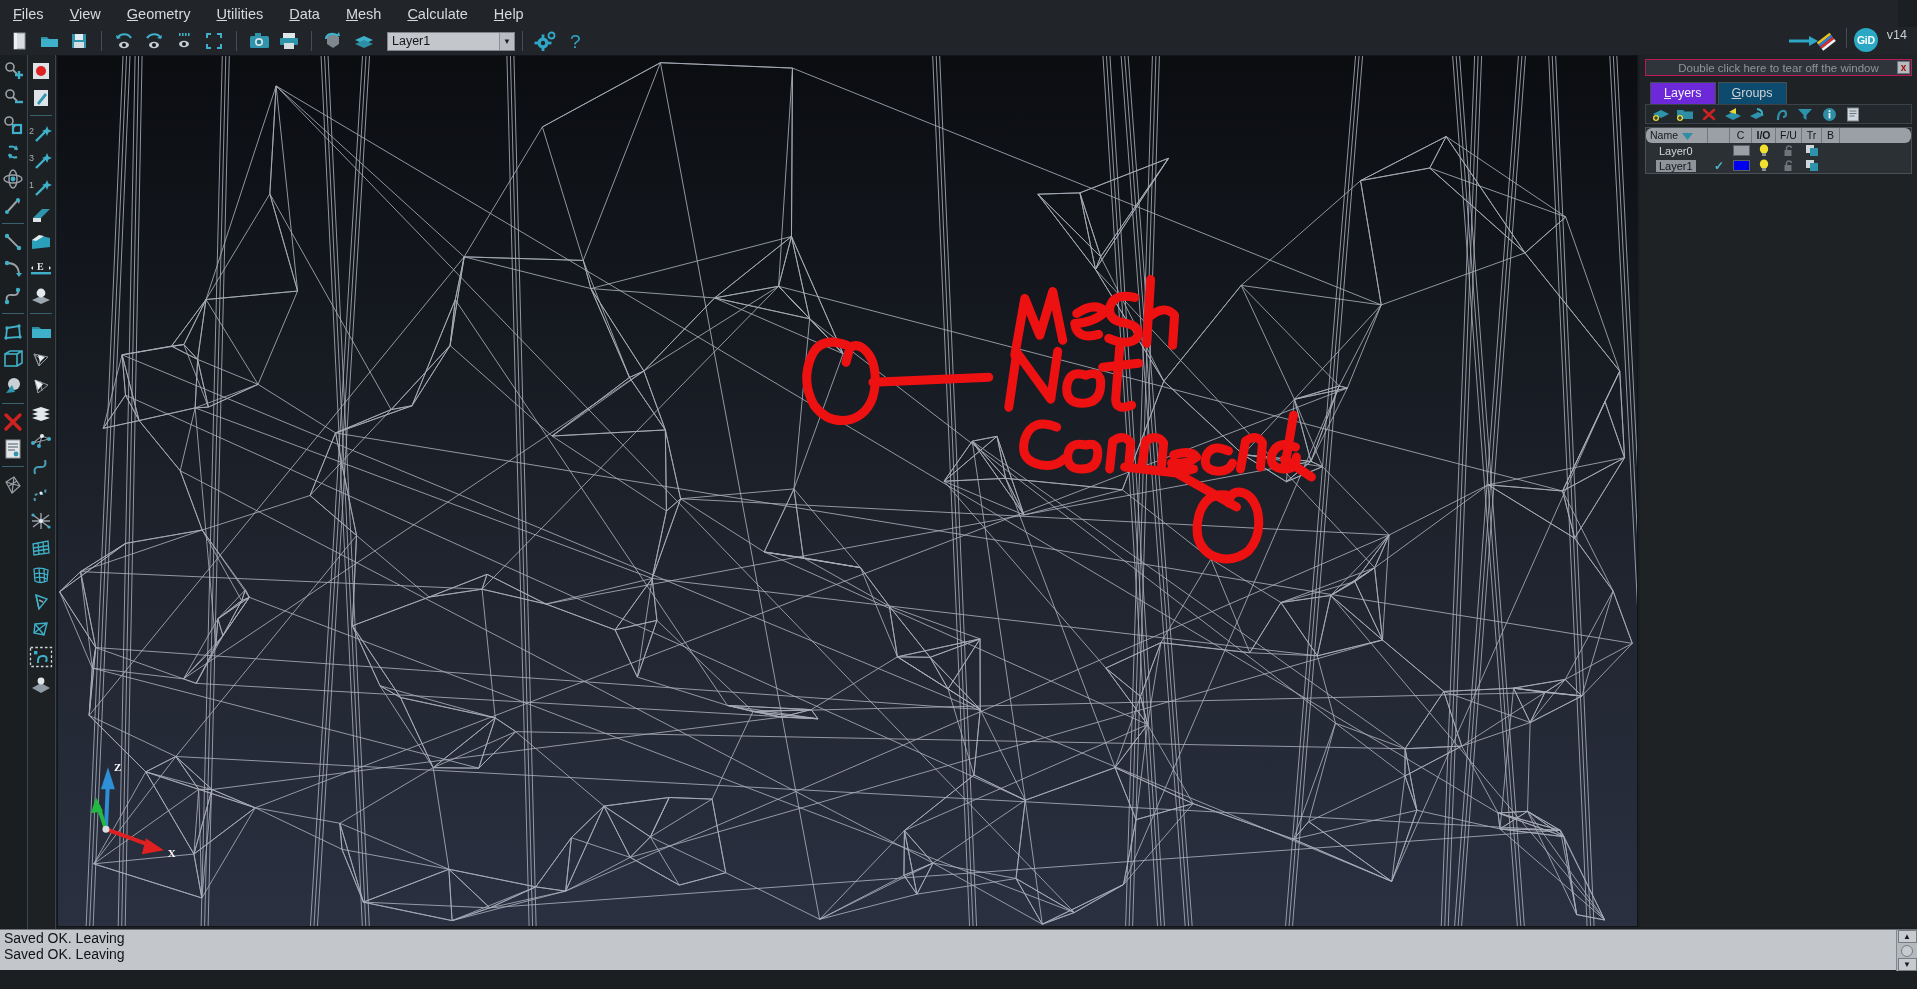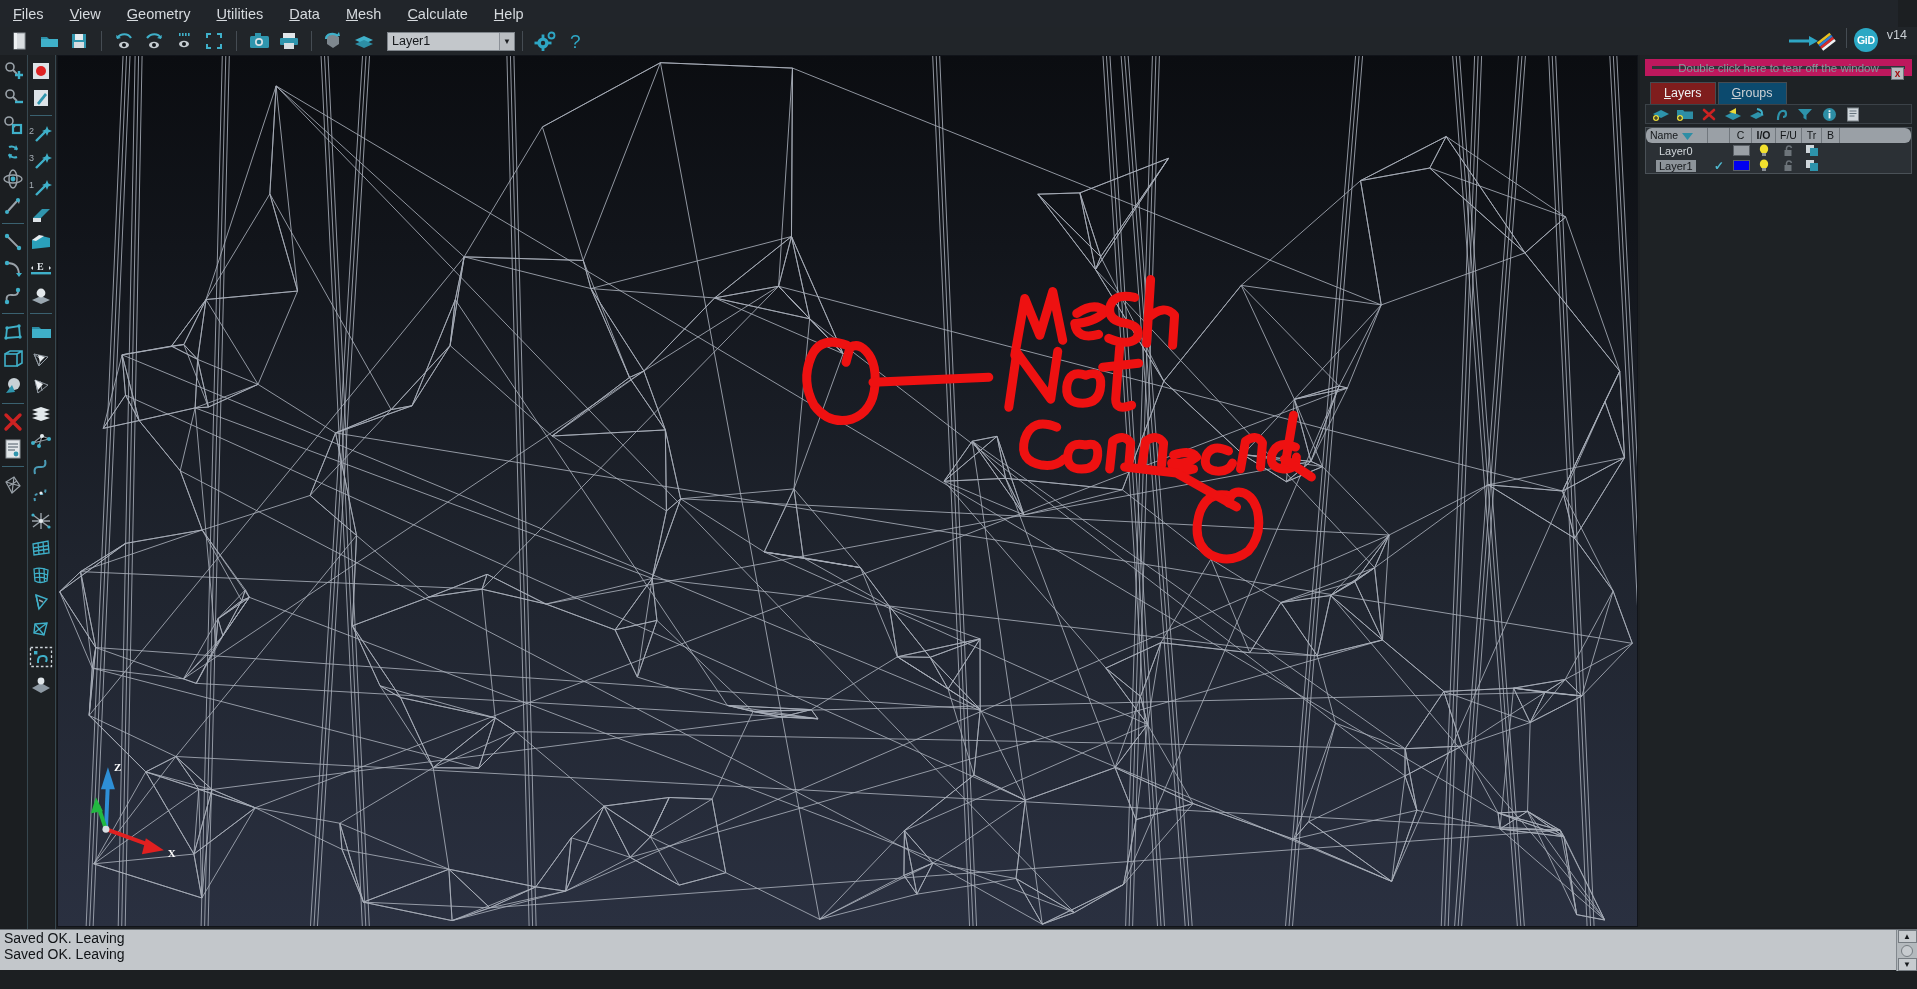--- a/index.html
+++ b/index.html
@@ -74,36 +74,36 @@
   .ann-svg { position:absolute; inset:0; width:100%; height:100%; pointer-events:none; }
   .axis-label { fill:#ffffff; font-size:11px; font-weight:bold; font-family:"Liberation Serif", serif; }
 
   
   .rightpanel {
     position:absolute; left:1640px; top:55px; width:277px; height:872px;
     background:#1e2225;
   }
   .tearoff {
     margin:4px 5px 0 5px; height:17px; background:#2e3439;
-    border:7px solid #be185d; display:flex; align-items:center; justify-content:center;
+    border:1px solid #be185d; display:flex; align-items:center; justify-content:center;
     position:relative;
   }
   .tearoff span { color:#8d959c; font-size:11.5px; }
   .tearoff-close {
     position:absolute; right:1px; top:1px; width:13px; height:13px;
     background:#b7bbbf; border:1px solid #6e757b; color:#a01010;
     font-size:10px; line-height:11px; text-align:center; font-weight:bold;
   }
   .tabs { display:flex; margin:6px 0 0 10px; }
   .tab {
     padding:3px 13px 4px 13px; font-size:12.5px; color:#cdd2d6;
     background:#0c4a6e; border:1px solid #454c52; border-bottom:none;
     margin-right:2px;
   }
-  .tab.active { background:#7f1d1d; color:#eef1f3; }
+  .tab.active { background:#6d28d9; color:#eef1f3; }
   .tab .mn { text-decoration: underline; }
   .panel-toolbar {
     margin:0 5px; height:20px; background:#23282c; border:1px solid #3b4248;
     display:flex; align-items:center; padding-left:3px;
   }
   .pt-btn { width:24px; height:18px; display:flex; align-items:center; justify-content:center; }
 
   .ltable { margin:3px 5px 0 5px; border:1px solid #4a5157; background:#2b3035; }
   .lt-head { display:flex; background:#9aa0a6; height:15px; align-items:center;border-radius:6px; }
   .lth {

